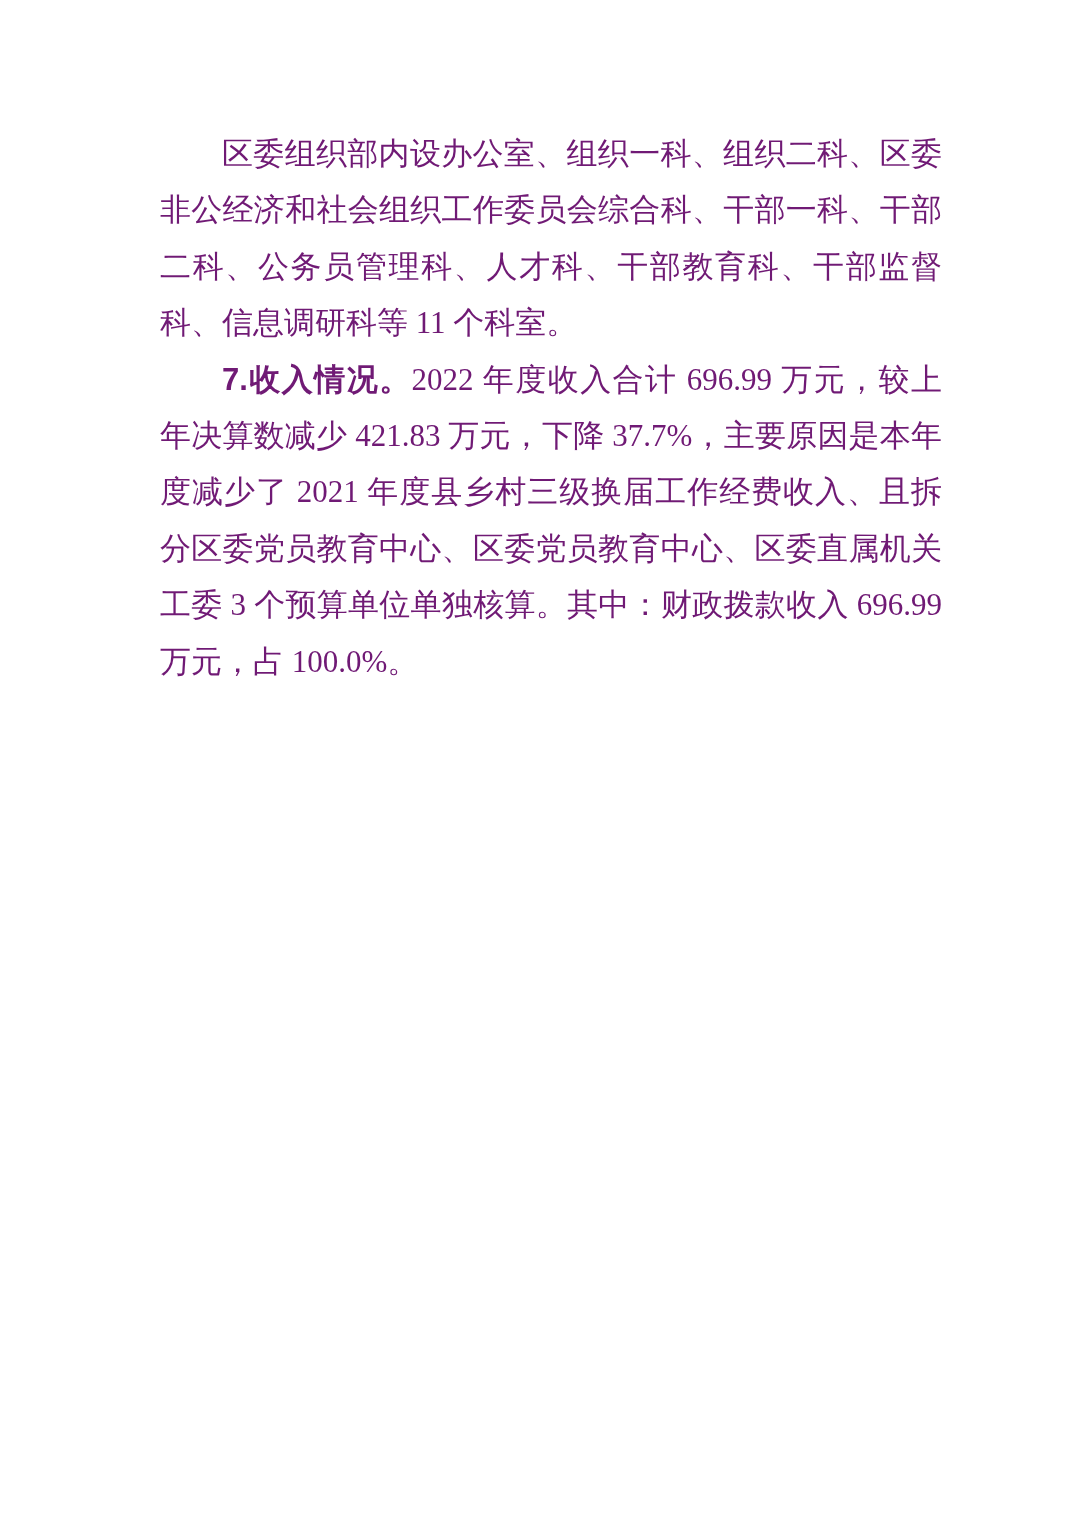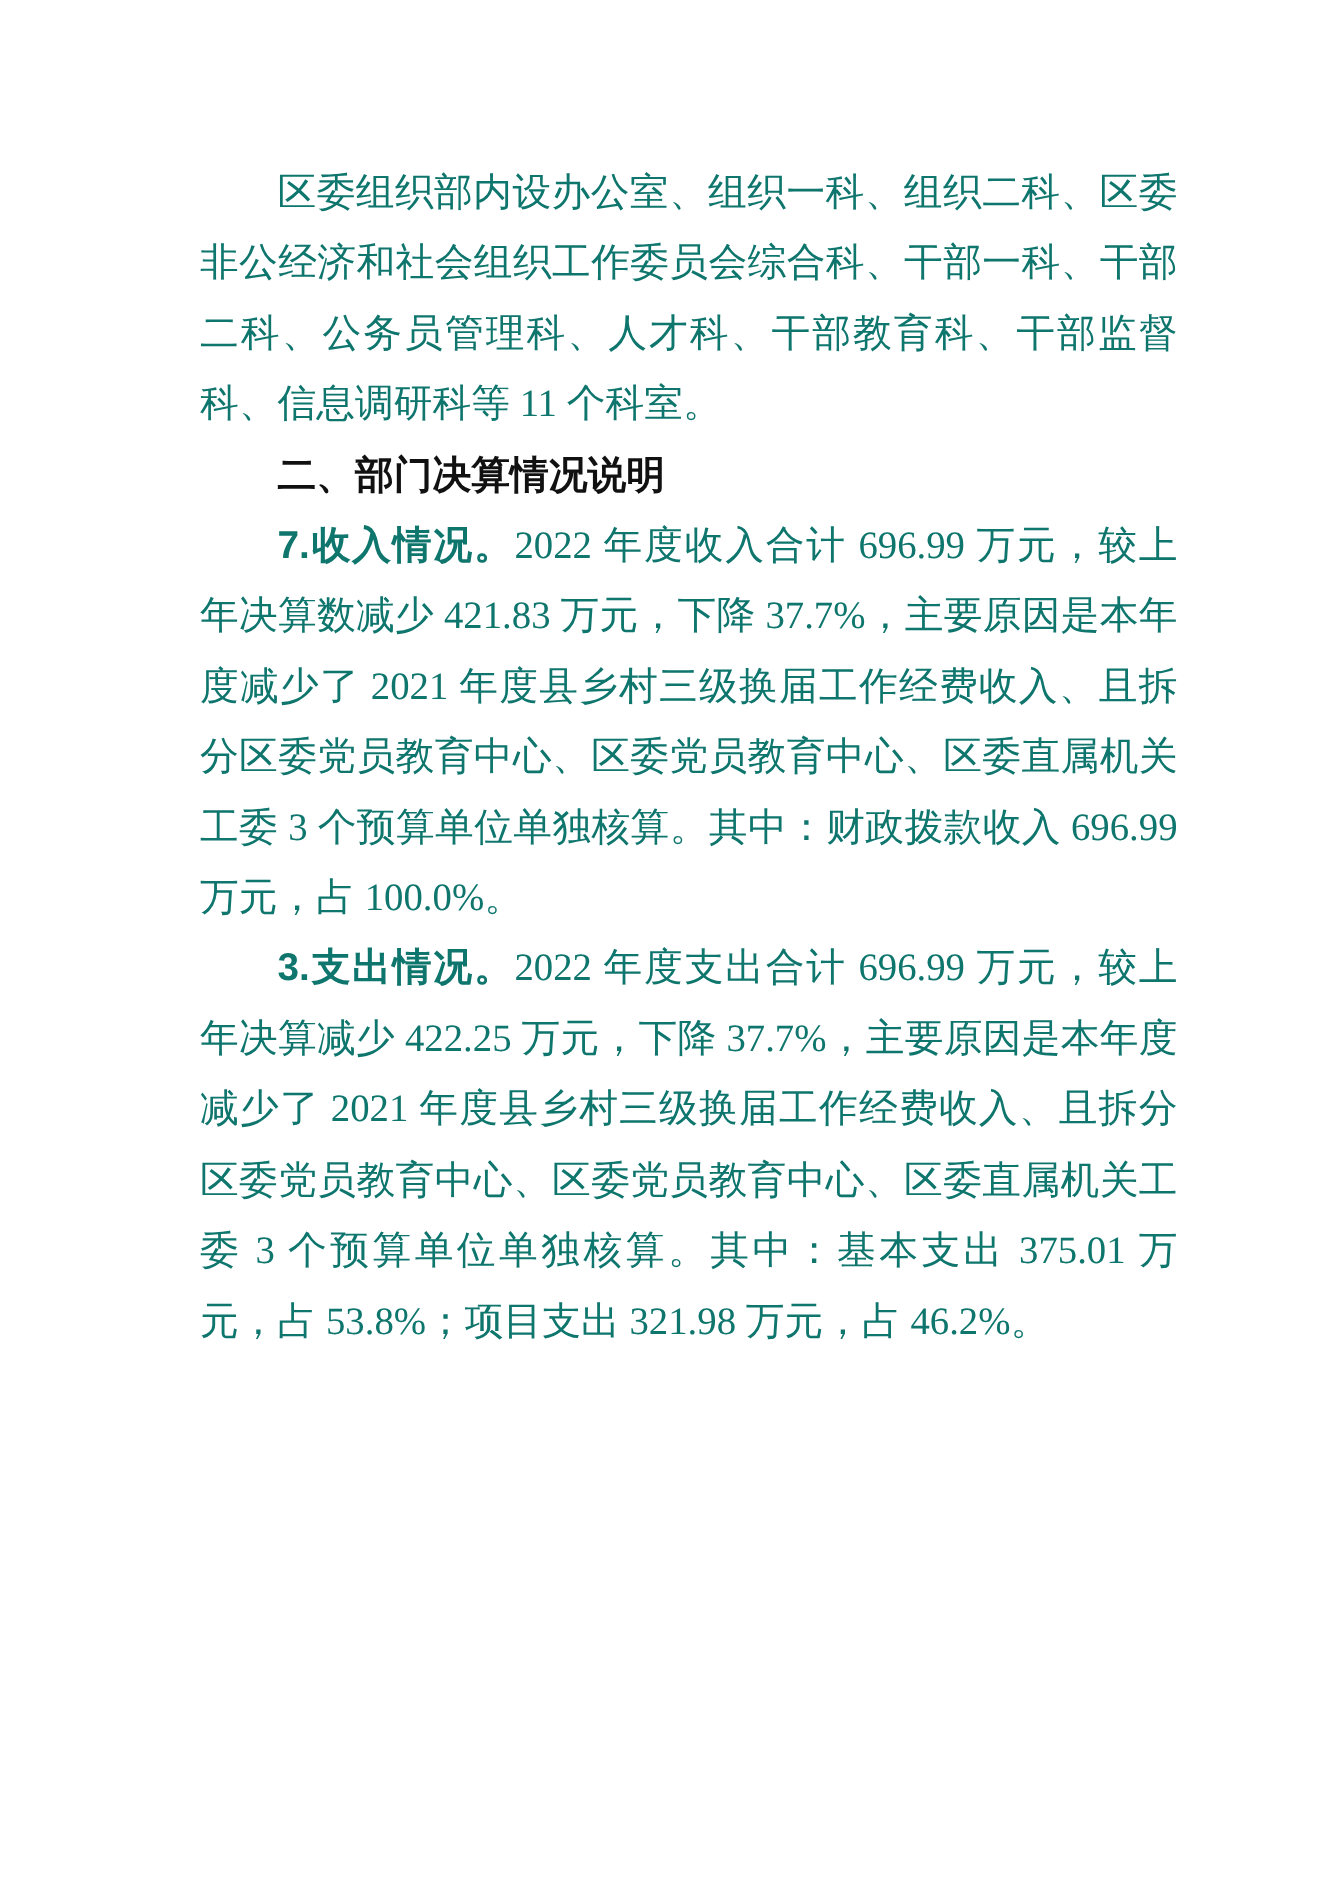--- a/index.html
+++ b/index.html
@@ -17,21 +17,21 @@
     width: 1075px;
     height: 1521px;
     padding: 126px 133px 0 160px;
     background: #ffffff;
   }
   .para {
     margin: 0;
     font-family: "Liberation Serif", "DejaVu Serif", serif;
     font-size: 31px;
     line-height: 56.4px;
-    color: #0f766e;
+    color: #701a75;
     text-align: justify;
     text-indent: 2em;
     word-break: break-all;
   }
   .lead {
     font-weight: bold;
     font-family: "Liberation Sans", "DejaVu Sans", sans-serif;
   }
   .heading1 {
     font-family: "Liberation Sans", "DejaVu Sans", sans-serif;
@@ -43,21 +43,19 @@
     color: #1c1c1c;
   }
 </style>
 </head>
 <body>
 
 <div class="page">
 
   <p class="para"><span>区委组织部内设办公室、组织一科、组织二科、区委非公经济和社会组织工作委员会综合科、干部一科、干部二科、公务员管理科、人才科、干部教育科、干部监督科、信息调研科等 11 个科室。</span></p>
 
-  <p class="para heading1"><span>二、部门决算情况说明</span></p>
 
 
 
   <p class="para"><span class="lead">7.收入情况。</span><span>2022 年度收入合计 696.99 万元，较上年决算数减少 421.83 万元，下降 37.7%，主要原因是本年度减少了 2021 年度县乡村三级换届工作经费收入、且拆分区委党员教育中心、区委党员教育中心、区委直属机关工委 3 个预算单位单独核算。其中：财政拨款收入 696.99 万元，占 100.0%。</span></p>
 
-  <p class="para"><span class="lead">3.支出情况。</span><span>2022 年度支出合计 696.99 万元，较上年决算减少 422.25 万元，下降 37.7%，主要原因是本年度减少了 2021 年度县乡村三级换届工作经费收入、且拆分区委党员教育中心、区委党员教育中心、区委直属机关工委 3 个预算单位单独核算。其中：基本支出 375.01 万元，占 53.8%；项目支出 321.98 万元，占 46.2%。</span></p>
 
 </div>
 
 </body></html>

